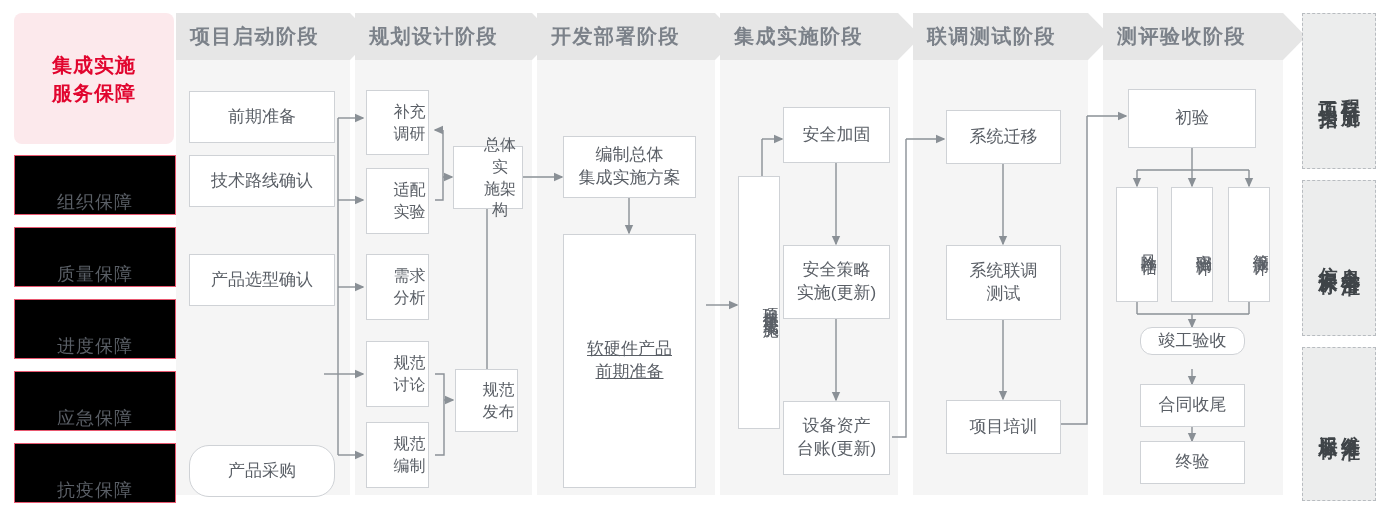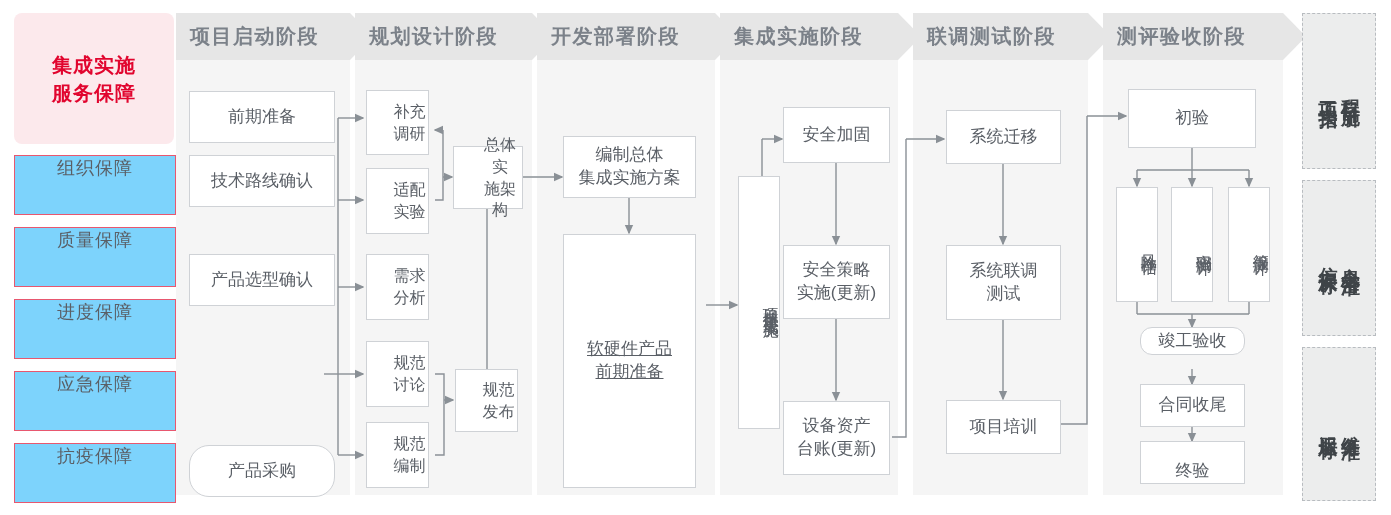--- a/index.html
+++ b/index.html
@@ -16,22 +16,22 @@
   .left-col{position:absolute;left:14px;top:13px;width:160px;height:488px;}
   .title-card{
     position:absolute;left:0;top:0;width:160px;height:131px;
     background:#fce9ec;border-radius:8px;
     display:flex;align-items:center;justify-content:center;
     text-align:center;color:#e1052e;font-weight:bold;font-size:20px;line-height:1.4;
     letter-spacing:1px;
   }
   .red-box{
     position:absolute;left:0;width:160px;height:58px;
-    background:#7dd3fc;border:1.5px solid #e8576f;
-    display:flex;align-items:flex-start;justify-content:center;
+    background:#000000;border:1.5px solid #e8576f;
+    display:flex;align-items:flex-end;justify-content:center;
     color:#5a5f66;font-size:18px;letter-spacing:1px;
   }
 
   
   .phase-col{position:absolute;top:13px;}
   .phase-head{
     position:absolute;left:0;top:0;height:47px;
     background:#e6e6e6;
     display:flex;align-items:center;
     color:#7b8189;font-weight:bold;font-size:20px;letter-spacing:1.5px;
@@ -302,21 +302,21 @@
     </div>
   <div class="node vert sm" style="left:1228px;top:187px;width:42px;height:115px;">
       <span>等保测评</span>
     </div>
   <div class="node" style="left:1140px;top:327px;width:105px;height:28px;border-radius:12px;">
       <span>竣工验收</span>
     </div>
   <div class="node" style="left:1140px;top:384px;width:105px;height:43px;">
       <span>合同收尾</span>
     </div>
-  <div class="node" style="left:1140px;top:441px;width:105px;height:43px;align-items:flex-end;">
+  <div class="node" style="left:1140px;top:441px;width:105px;height:43px;">
       <span>终验</span>
     </div>
 
   <div class="std-box" style="top:13px;height:156px;">
     <span class="std-txt">工项实指</span>
     <span class="std-txt">程目施引</span>
   </div>
   <div class="std-box" style="top:180px;height:156px;">
     <span class="std-txt">信安保标</span>
     <span class="std-txt">息全密准</span>

